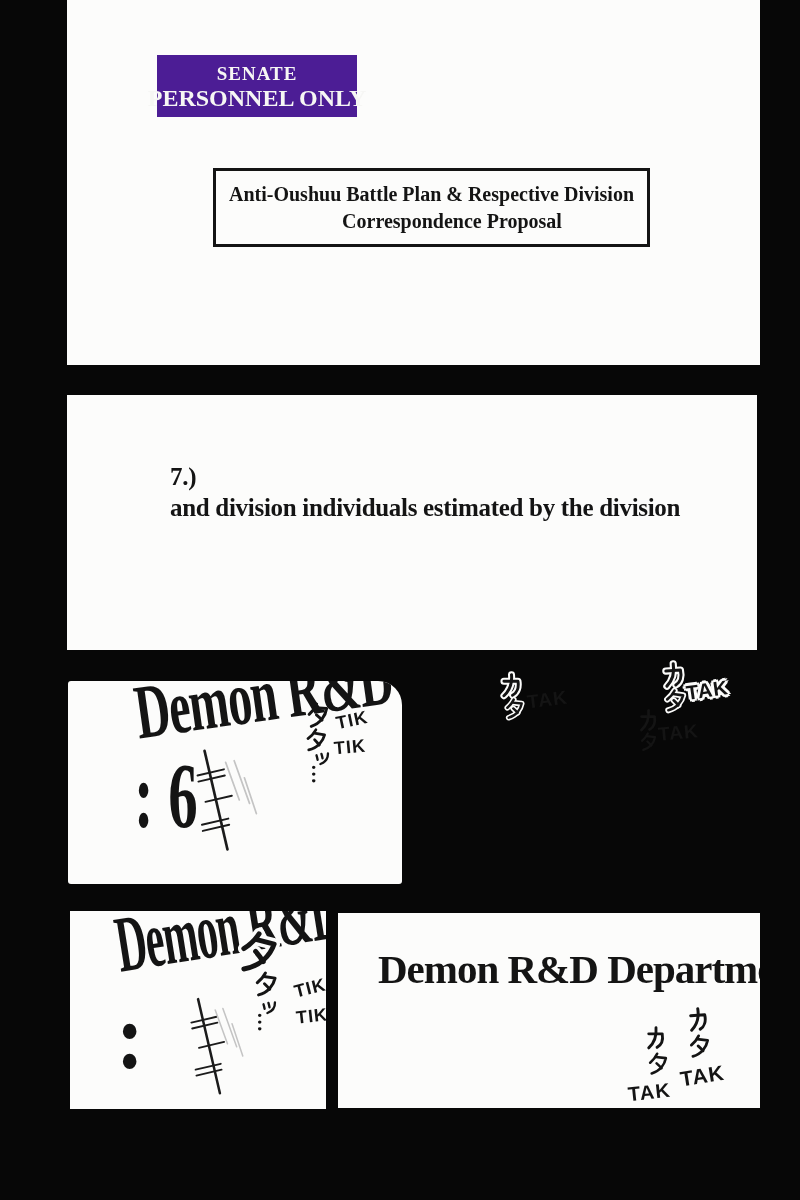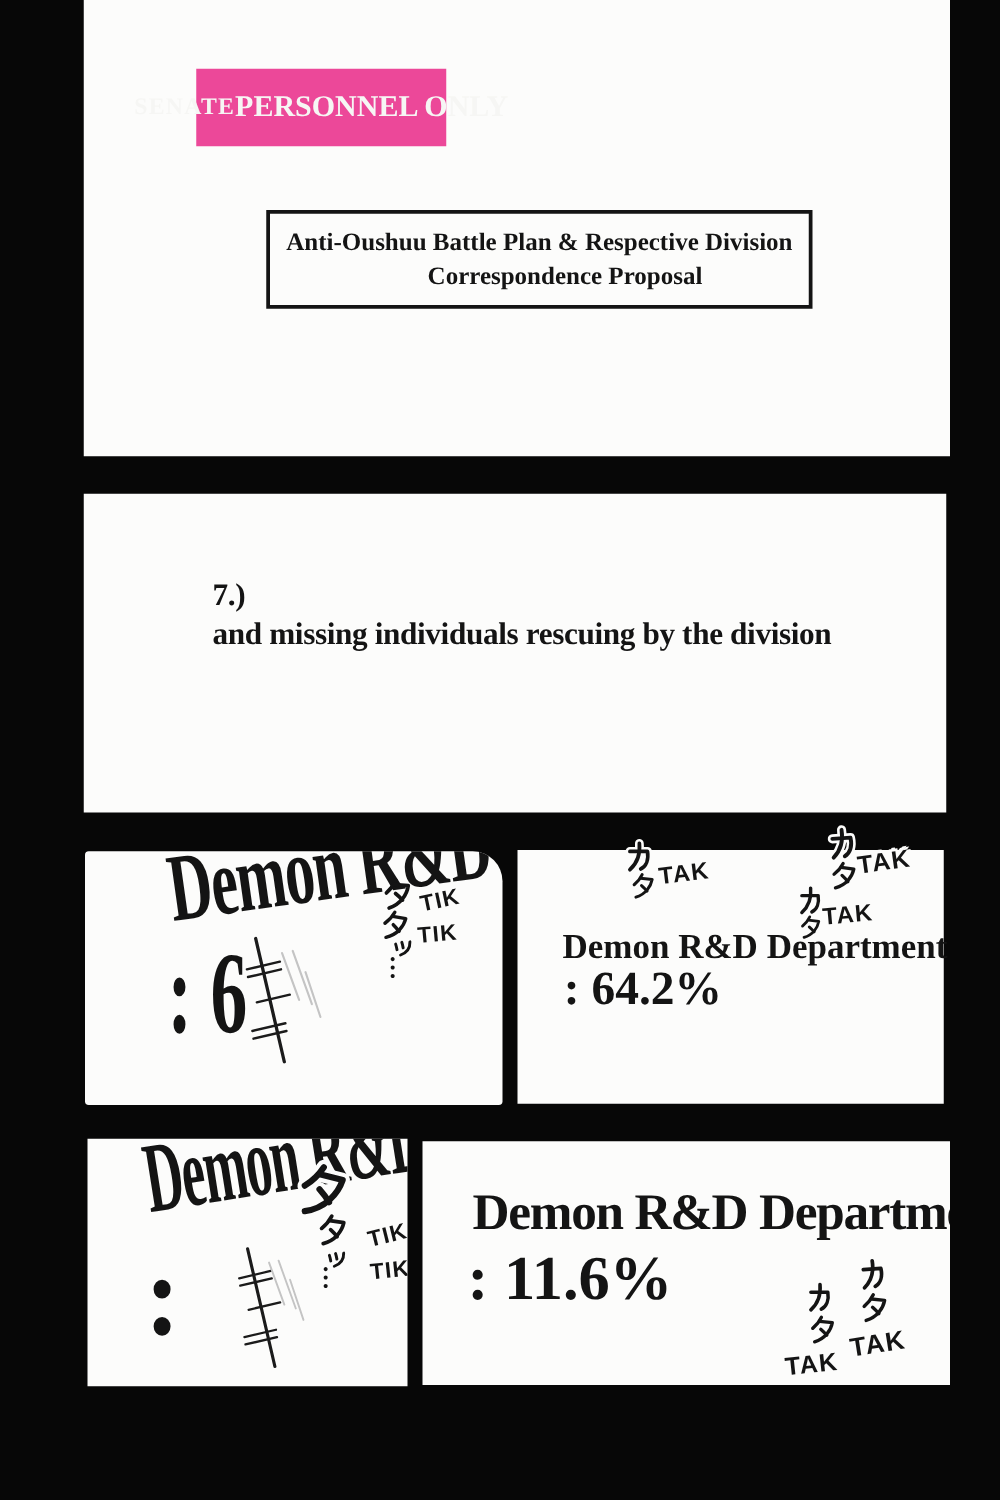--- a/index.html
+++ b/index.html
@@ -2,21 +2,21 @@
 <html><head>
 <meta charset="utf-8">
 <style>
   html,body{margin:0;padding:0;background:#2a2a2a;}
   .page{position:relative;width:800px;height:1200px;background:#070707;overflow:hidden;
         font-family:"Liberation Serif",serif;color:#141414;}
   .panel{position:absolute;background:#fcfcfb;color:#141414;}
   .abs{position:absolute;line-height:1;white-space:nowrap;}
   .b{font-weight:bold;}
   
-  .stamp{background:#ec4899;color:#f6f6f4;display:flex;flex-direction:row;justify-content:center;
+  .stamp{background:#4c1d95;color:#f6f6f4;display:flex;flex-direction:column;justify-content:center;
          align-items:center;text-align:left;font-weight:bold;}
   .stamp .l1{font-size:19px;letter-spacing:1px;line-height:24px;}
   .stamp .l2{font-size:24px;line-height:24px;}
   .titlebox{border:3px solid #141414;display:flex;flex-direction:column;justify-content:center;
             align-items:center;text-align:center;font-weight:bold;}
   .titlebox .l1{font-size:20px;line-height:27px;}
   .titlebox .l2{font-size:20px;line-height:27px;margin-left:41px;}
   
   .clause{font-weight:bold;font-size:25px;line-height:31px;letter-spacing:-0.3px;}
   
@@ -80,21 +80,21 @@
     </div>
     <div class="titlebox abs" style="left:146px;top:168px;width:431px;height:73px;text-align:right;">
       <div class="l1">Anti-Oushuu Battle Plan &amp; Respective Division</div>
       <div class="l2">Correspondence Proposal</div>
     </div>
   </section>
 
   <section class="panel" style="left: 67px; top: 395px; width: 690px; height: 255px; background: rgb(252, 252, 251); color: rgb(20, 20, 20);">
     <div class="clause abs" style="left:103px;top:66px;white-space:normal;">
       <div>7.)</div>
-      <div>and missing individuals rescuing by the division</div>
+      <div>and division individuals estimated by the division</div>
     </div>
   </section>
 
   <section class="panel" style="left: 68px; top: 681px; width: 334px; height: 203px; border-radius: 3px 24px 3px 3px; overflow: hidden; background: rgb(252, 252, 251); color: rgb(20, 20, 20);">
     <div class="tilt" style="left:62px;top:-6px;font-size:48px;transform:rotate(-8deg) scale(1,1.6);">Demon R&amp;D De</div>
     <div class="bigval abs" style="left:66px;top:68px;font-size:62px;transform:scale(0.95,1.5);">: 6</div>
     <svg class="kana" style="left:126px;top:64px;width:44px;height:112px;" viewBox="0 0 50 118">
         <use href="#scratch" class="scr"></use>
       </svg>
     <svg class="kana" style="left:152px;top:78px;width:42px;height:58px;" viewBox="0 0 48 68">
@@ -107,24 +107,20 @@
         <use href="#ta" class="k-b"></use>
       </svg>
     <svg class="kana" style="left:246px;top:70px;width:17px;height:15px;transform:rotate(8deg);" viewBox="0 0 80 70">
         <use href="#tsu" class="k-b"></use>
       </svg>
     <span class="abs vdots" style="left:240px;top:84px;">…</span>
     <span class="sfx" style="left:268px;top:30px;font-size:18px;transform:rotate(-12deg);">TIK</span>
     <span class="sfx" style="left:266px;top:57px;font-size:18px;transform:rotate(-5deg);">TIK</span>
   </section>
 
-  <section class="panel" style="left: 414px; top: 680px; width: 341px; height: 203px; background: rgb(252, 252, 251); color: rgb(20, 20, 20);">
-    <div class="abs b" style="left:36px;top:64px;font-size:28px;">Demon R&amp;D Department</div>
-    <div class="abs b" style="left:37px;top:92px;font-size:38px;">: 64.2%</div>
-  </section>
 
   <div class="abs" style="left:500px;top:670px;width:80px;height:60px;">
     <svg class="kana" style="left:0;top:2px;width:23px;height:27px;" viewBox="0 0 80 100">
         <use href="#ka" class="k-w"></use>
         <use href="#ka" class="k-b"></use>
       </svg>
     <svg class="kana" style="left:5px;top:28px;width:19px;height:22px;transform:rotate(6deg);" viewBox="0 0 80 100">
         <use href="#ta" class="k-w"></use>
         <use href="#ta" class="k-b"></use>
       </svg>
@@ -172,21 +168,20 @@
     <svg class="kana" style="left:191px;top:89px;width:17px;height:15px;transform:rotate(8deg);" viewBox="0 0 80 70">
         <use href="#tsu" class="k-b"></use>
       </svg>
     <span class="abs vdots" style="left:184px;top:102px;">…</span>
     <span class="sfx" style="left:224px;top:68px;font-size:18px;transform:rotate(-14deg);">TIK</span>
     <span class="sfx" style="left:226px;top:96px;font-size:18px;transform:rotate(-6deg);">TIK</span>
   </section>
 
   <section class="panel" style="left: 338px; top: 913px; width: 422px; height: 195px; overflow: hidden; background: rgb(252, 252, 251); color: rgb(20, 20, 20);">
     <div class="abs b" style="left:40px;top:36px;font-size:41px;letter-spacing:-1px;">Demon R&amp;D Departme</div>
-    <div class="abs b" style="left:36px;top:84px;font-size:50px;">: 11.6%</div>
 
     <div class="abs" style="left:290px;top:112px;width:80px;height:80px;">
       <svg class="kana" style="left:17px;top:0;width:22px;height:26px;" viewBox="0 0 80 100">
           <use href="#ka" class="k-b"></use>
         </svg>
       <svg class="kana" style="left:20px;top:27px;width:20px;height:24px;transform:rotate(6deg);" viewBox="0 0 80 100">
           <use href="#ta" class="k-b"></use>
         </svg>
       <span class="sfx" style="left:0;top:57px;font-size:20px;transform:rotate(-6deg);">TAK</span>
     </div>

